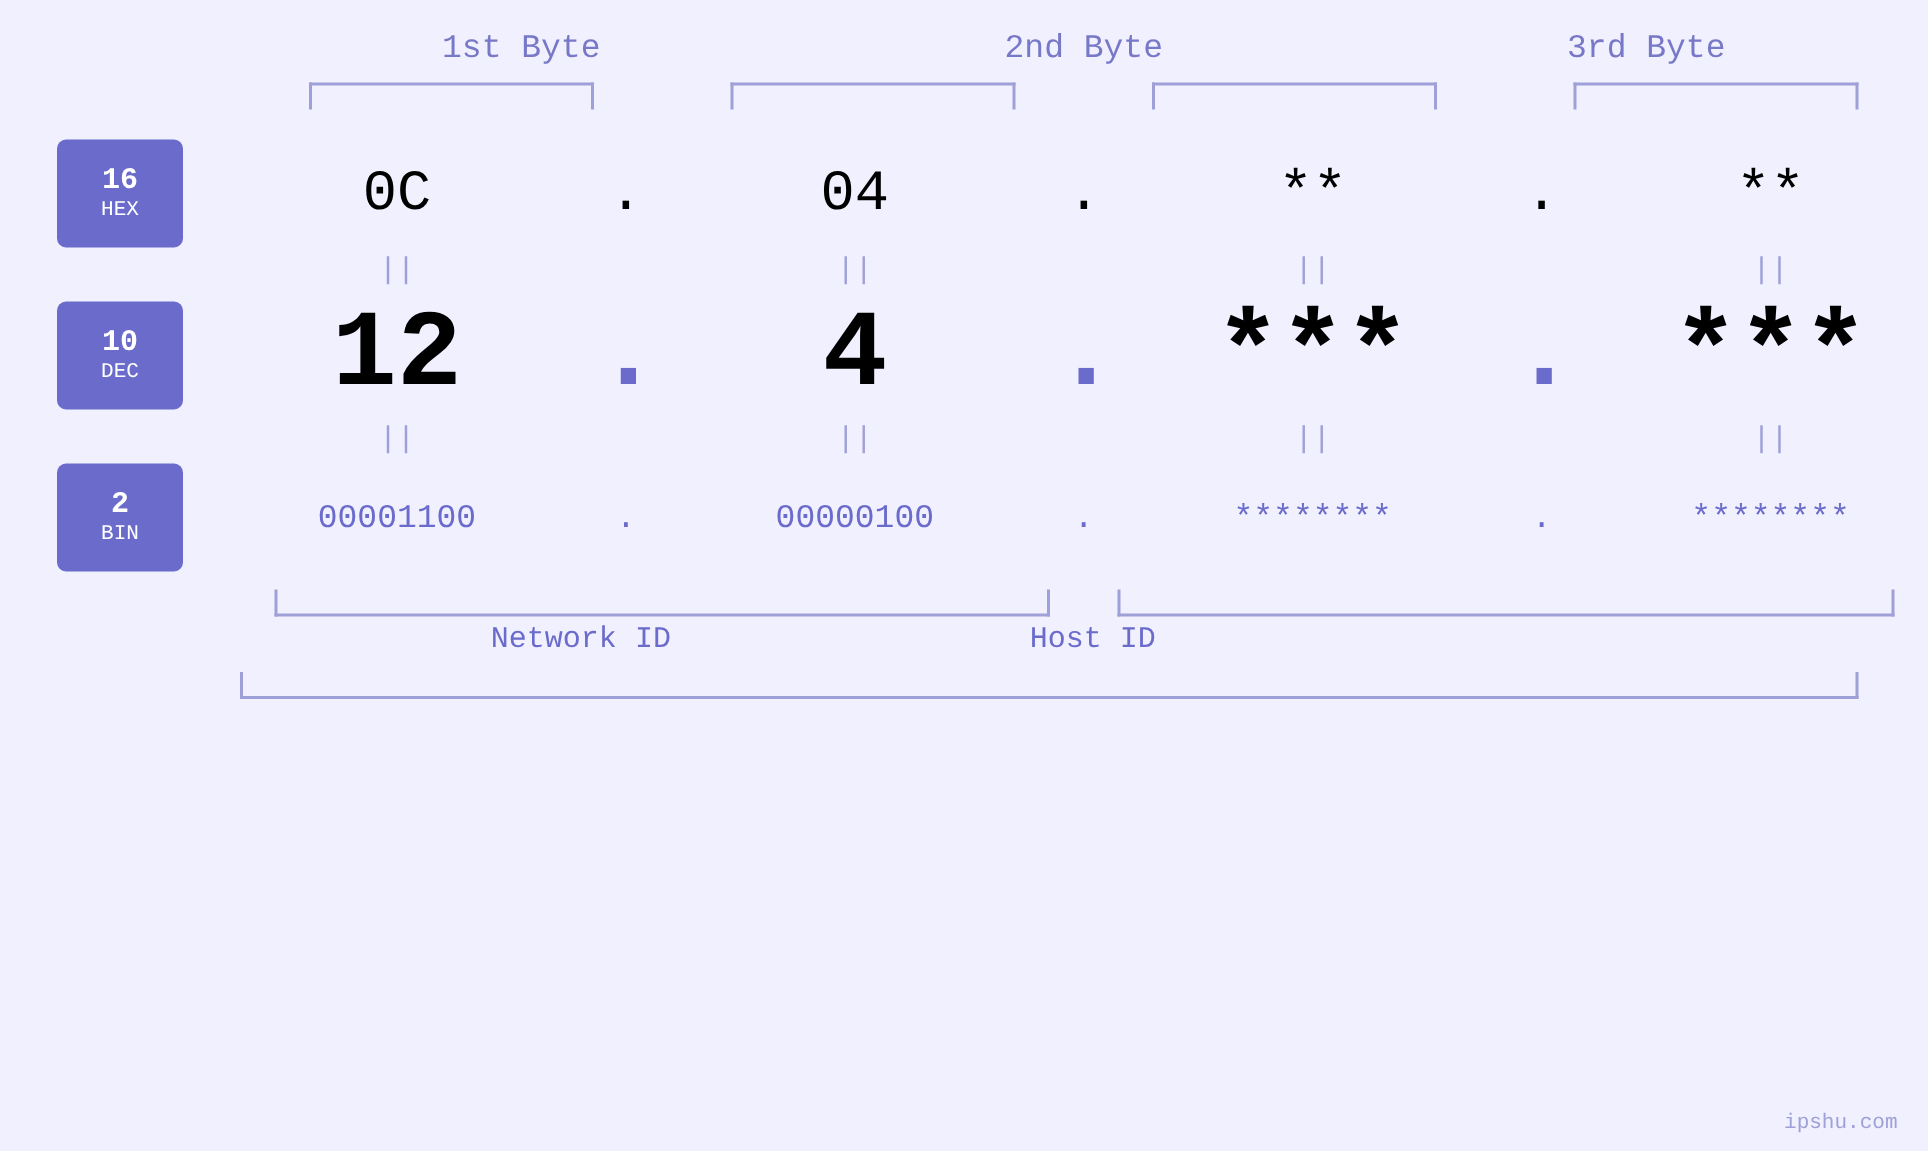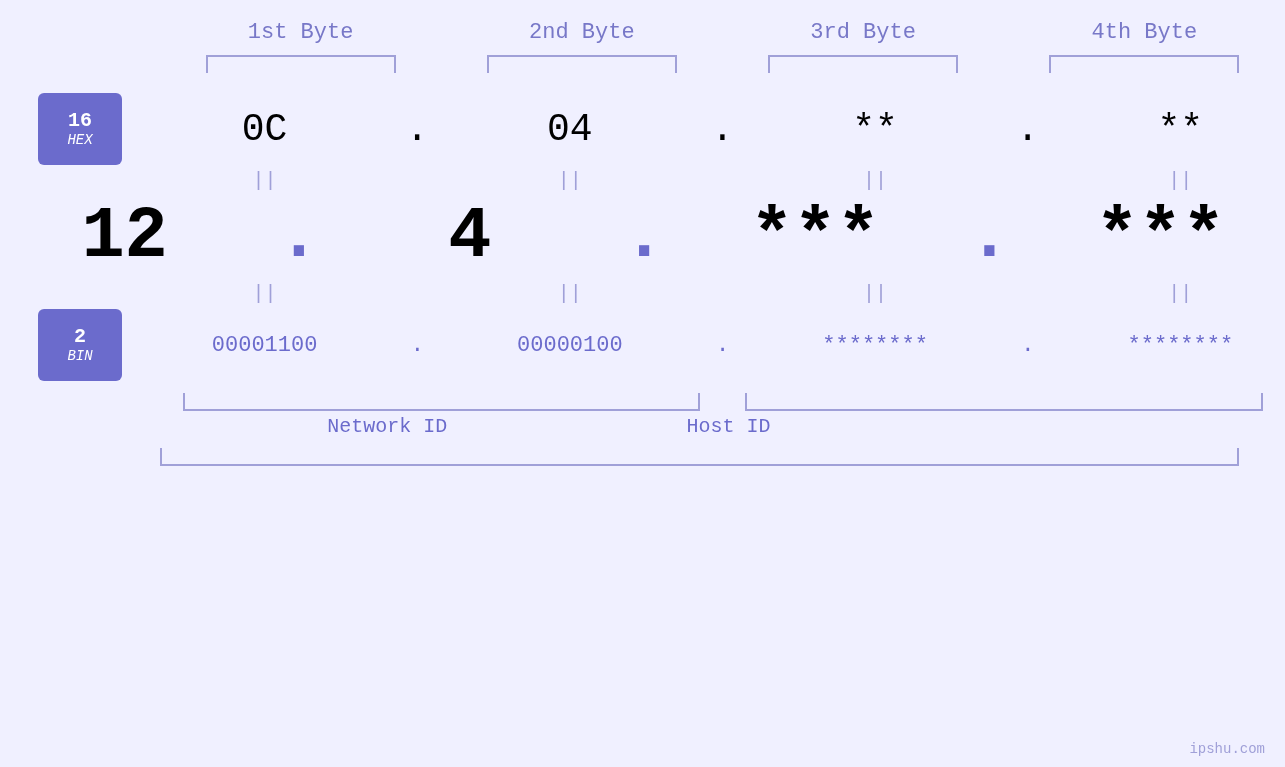--- a/index.html
+++ b/index.html
@@ -82,21 +82,20 @@
 
     .badge-num {
       font-size: 20px;
       font-weight: bold;
       line-height: 1.1;
     }
 
     .badge-label {
       font-size: 14px;
       font-weight: normal;
-      font-style: italic;
     }
 
     
     .hex-value {
       font-size: 38px;
       font-family: 'Courier New', Courier, monospace;
     }
 
     
     .dec-value {
@@ -171,21 +170,20 @@
   </style>
 </head>
 <body>
 
 <div class="container">
 
   <div class="byte-headers">
     <div class="byte-header">1st Byte</div>
     <div class="byte-header">2nd Byte</div>
     <div class="byte-header">3rd Byte</div>
-    <div class="byte-header">4th Byte</div>
   </div>
 
   <div class="brackets-row">
     <div class="bracket-cell">
       <div class="bracket" style="width:190px;"></div>
     </div>
     <div class="bracket-cell">
       <div class="bracket" style="width:190px;"></div>
     </div>
     <div class="bracket-cell">
@@ -221,20 +219,26 @@
       <div class="dot-segment"></div>
       <div class="value-segment" style="text-align:center;color:#a0a0d8;font-size:20px;">||</div>
       <div class="dot-segment"></div>
       <div class="value-segment" style="text-align:center;color:#a0a0d8;font-size:20px;">||</div>
       <div class="dot-segment"></div>
       <div class="value-segment" style="text-align:center;color:#a0a0d8;font-size:20px;">||</div>
     </div>
   </div>
 
   <div class="row-with-badge" style="margin-bottom:4px;">
+    <div class="badge-area">
+      <div class="badge" style="position:relative;left:0;">
+        <span class="badge-num">10</span>
+        <span class="badge-label">DEC</span>
+      </div>
+    </div>
     <div class="values-area" style="align-items:flex-end;">
       <div class="value-segment dec-value" style="text-align:center;padding-bottom:0;">12</div>
       <div class="dot-segment dec-dot">.</div>
       <div class="value-segment dec-value" style="text-align:center;">4</div>
       <div class="dot-segment dec-dot">.</div>
       <div class="value-segment dec-value" style="text-align:center;">***</div>
       <div class="dot-segment dec-dot">.</div>
       <div class="value-segment dec-value" style="text-align:center;">***</div>
     </div>
   </div>

